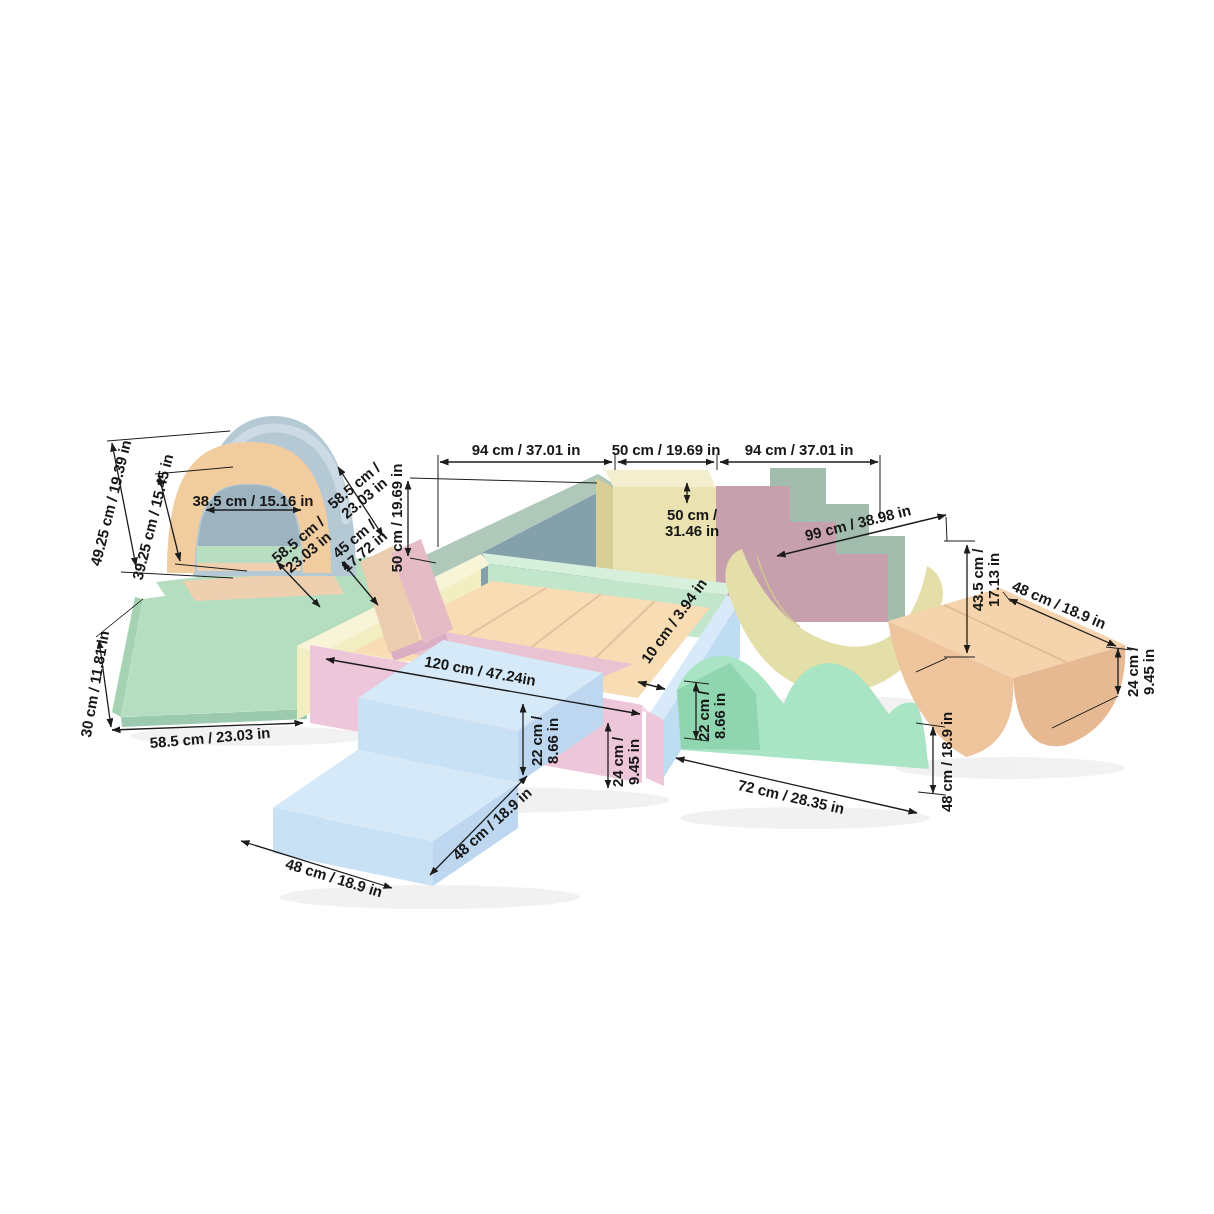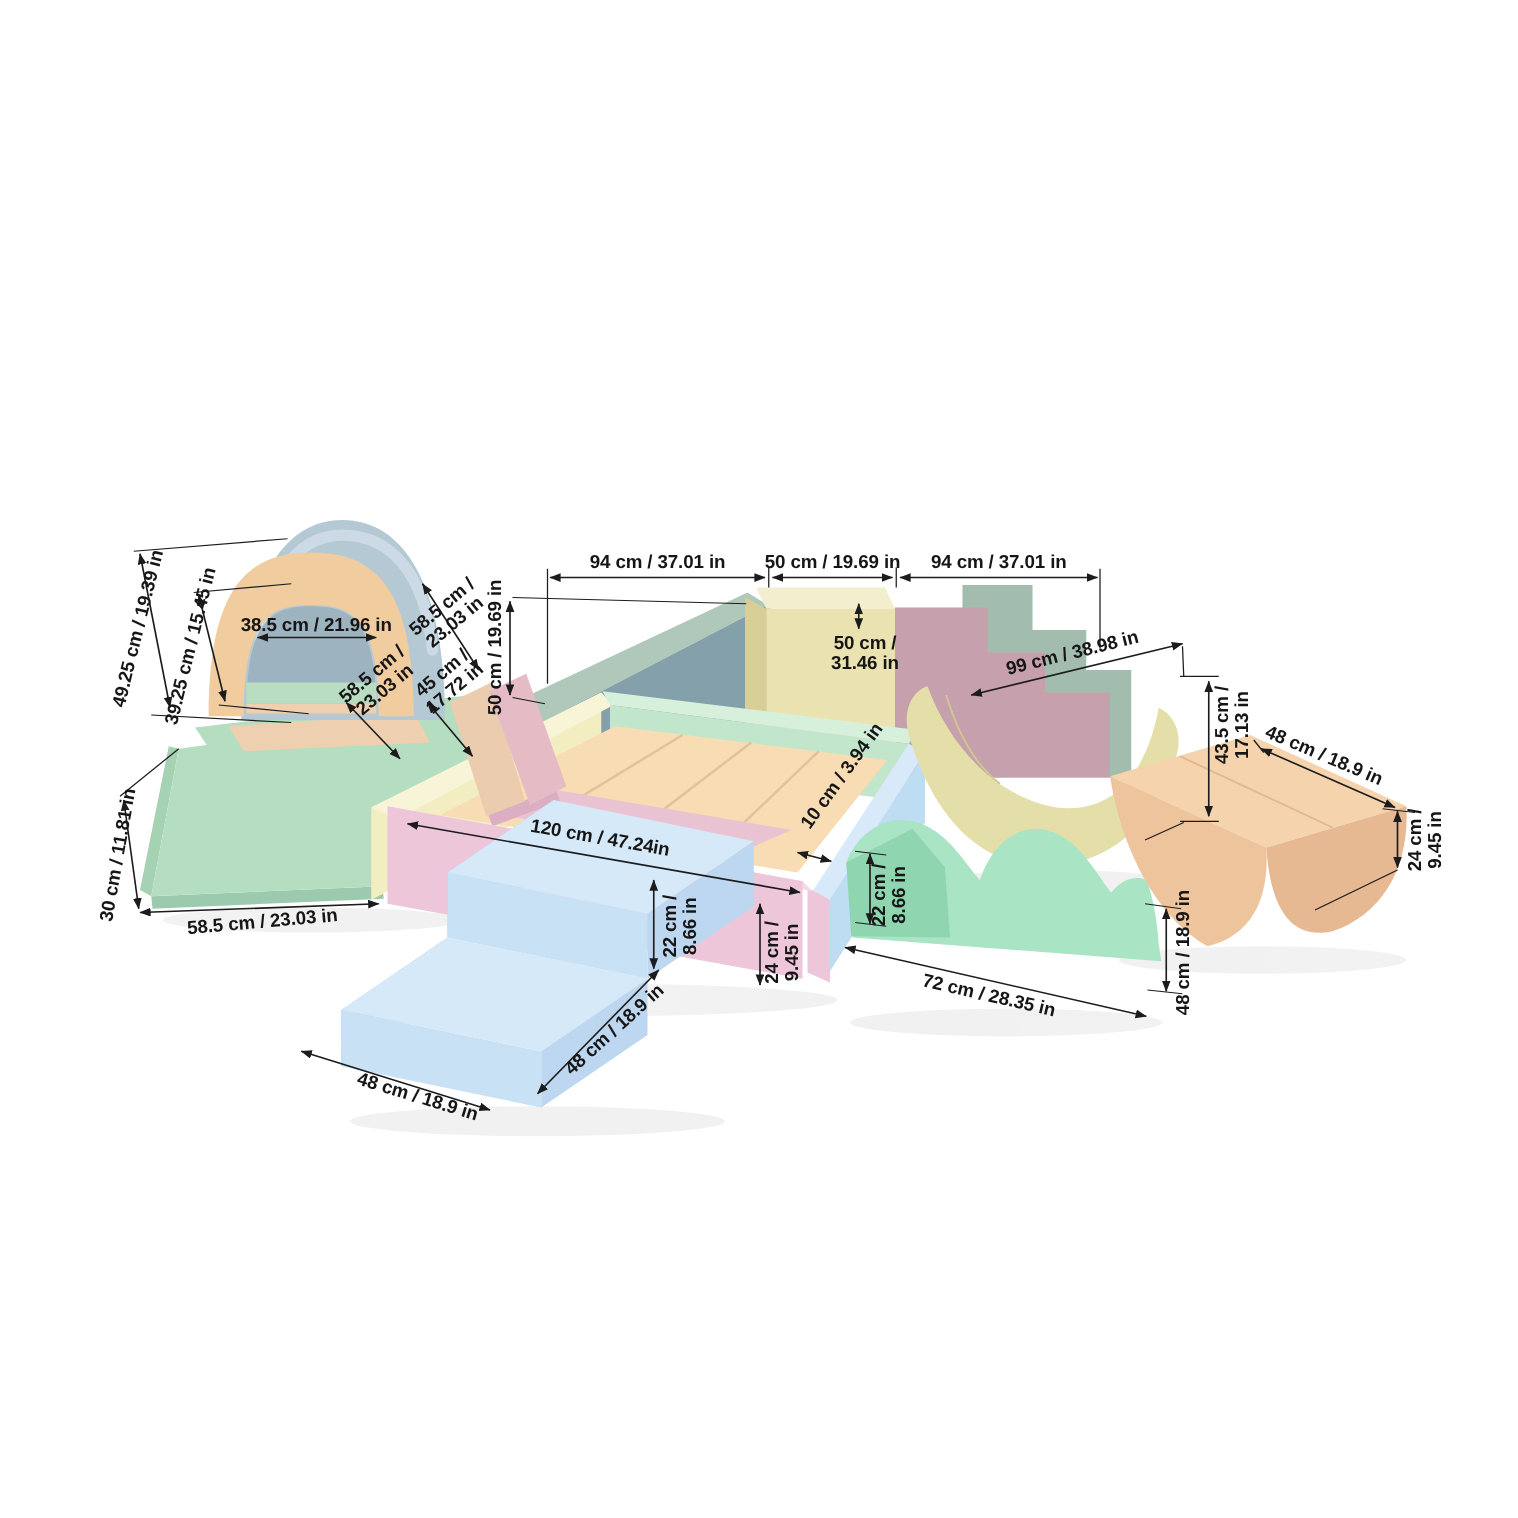--- a/index.html
+++ b/index.html
@@ -147,21 +147,21 @@
   </g>
 </svg>
 
 <div class="lbl" style="left:111px;top:503px;--r:-76deg">
       <span>49.25 cm / 19.39 in</span>
     </div>
 <div class="lbl" style="left:153px;top:517px;--r:-76deg">
       <span>39.25 cm / 15.45 in</span>
     </div>
 <div class="lbl" style="left:253px;top:501px;--r:0deg">
-      <span>38.5 cm / 21.96 in</span>
+      <span>38.5 cm / 15.16 in</span>
     </div>
 <div class="lbl" style="left:359px;top:492px;--r:-40deg">
       <span>58.5 cm /</span>
       <span>23.03 in</span>
     </div>
 <div class="lbl" style="left:303px;top:546px;--r:-40deg">
       <span>58.5 cm /</span>
       <span>23.03 in</span>
     </div>
 <div class="lbl" style="left:359px;top:545px;--r:-40deg">

